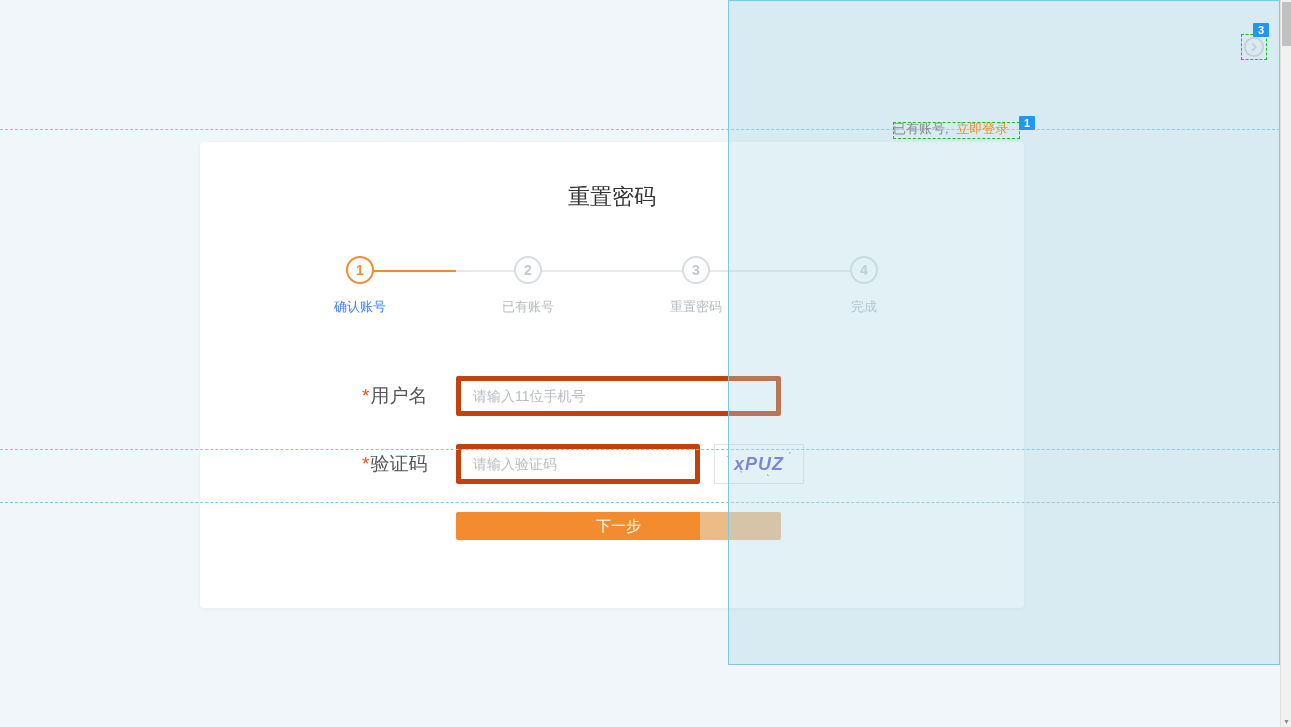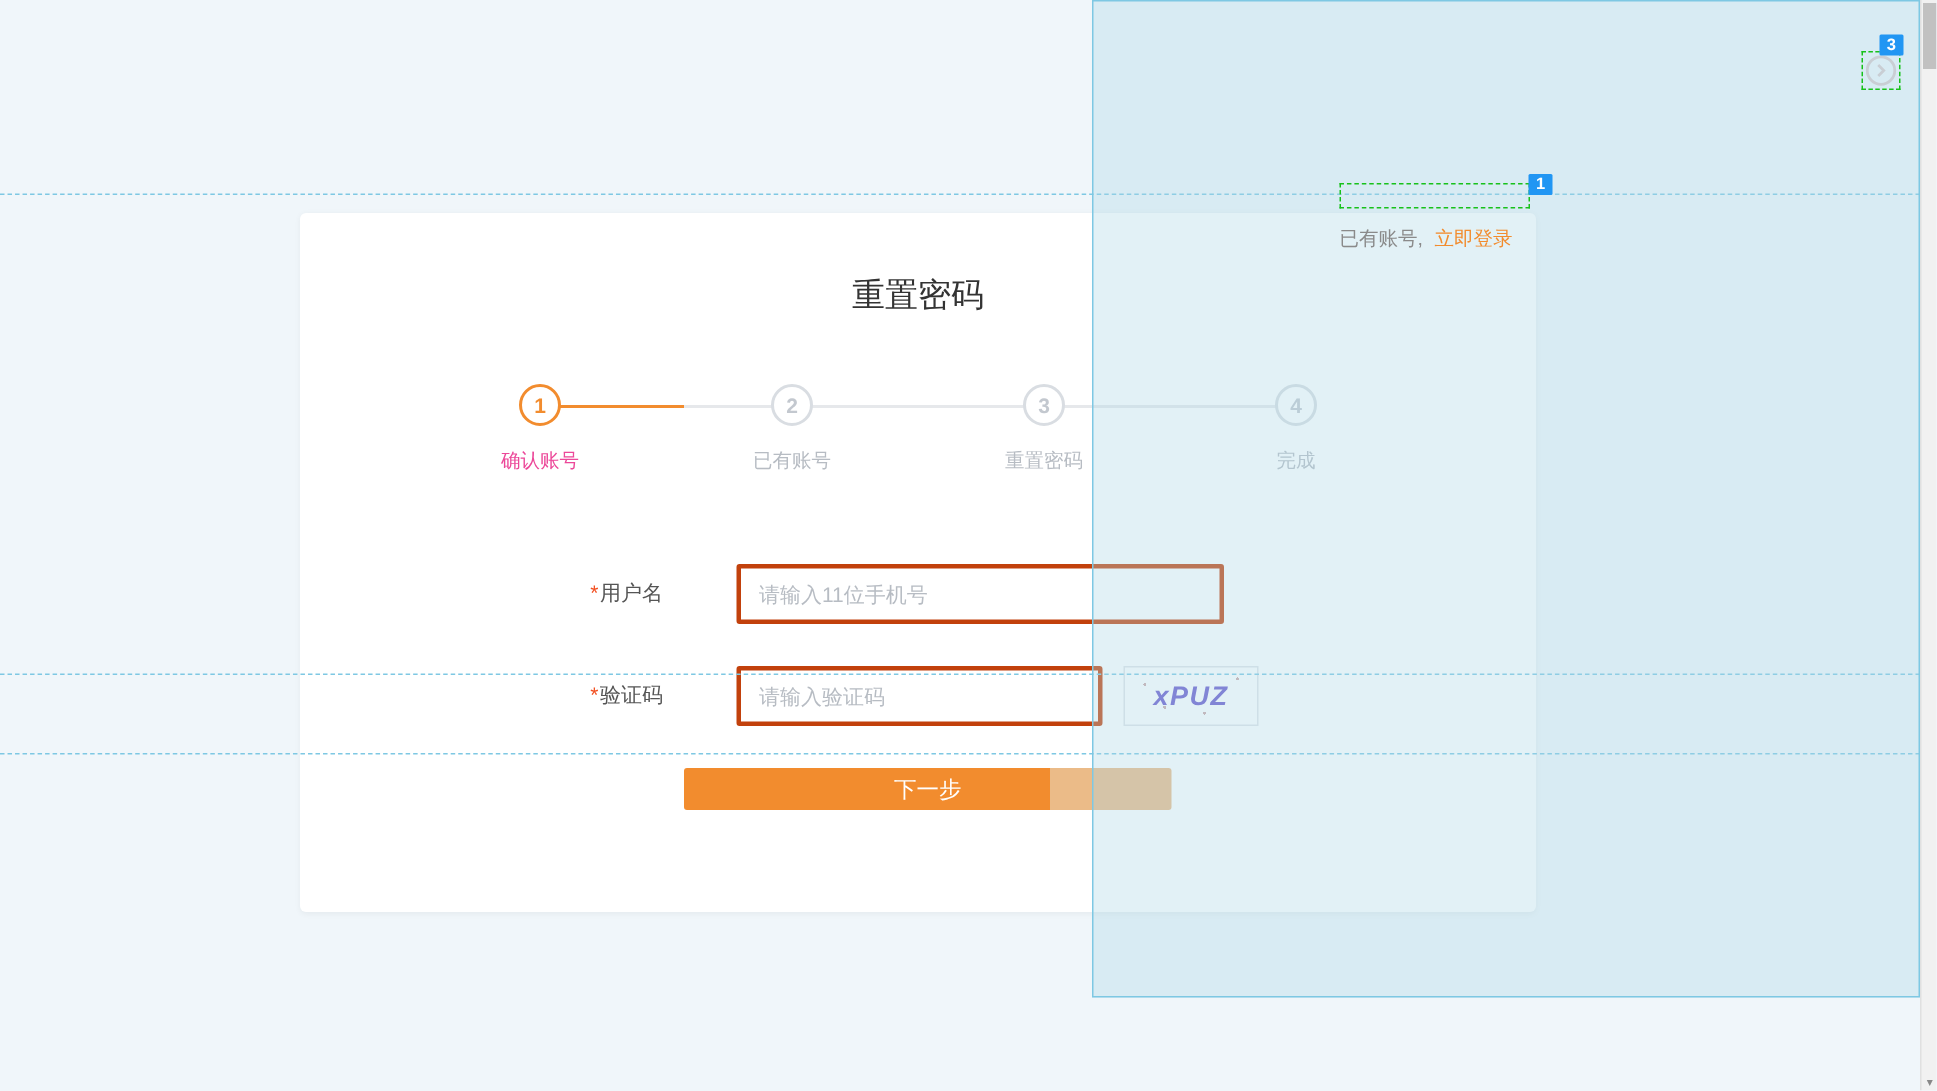--- a/index.html
+++ b/index.html
@@ -53,21 +53,20 @@
     .g2 { top: 449px; }
     .g3 { top: 502px; }
 
     
     .login-link-row {
       position: absolute;
       top: 120px;
       left: 893px;
       font-size: 13px;
       z-index: 50;
-      margin-top: 30px;
     }
     .login-link-row .have { color: #8a8a8a; }
     .login-link-row .go   { color: #f28c2e; margin-left: 4px; cursor: pointer; }
 
     
     .card {
       position: absolute;
       top: 142px;
       left: 200px;
       width: 824px;
@@ -124,49 +123,47 @@
     }
     .step.active .circle {
       border-color:#f28c2e; color:#f28c2e;
     }
     .step .label {
       margin-top:14px;
       font-size:13px;
       color:#b7bcc3;
       white-space:nowrap;
     }
-    .step.active .label { color:#ec4899; }
+    .step.active .label { color:#3b82f6; }
 
     
     .form {
       margin: 60px auto 0;
       width: 500px;
     }
     .form-row {
       display:flex;
       align-items:center;
       margin-bottom: 28px;
     }
     .form-row .lbl {
       width: 80px;
-      text-align:right;
-      font-size:14px;
+      font-size:19px;
       color:#555;
       margin-right: 14px;
     }
     .form-row .lbl .req { color:#f25022; margin-right:1px; }
     .form-row input {
       height: 40px;
-      border:3px solid #c2410c;
+      border:5px solid #c2410c;
       border-radius:2px;
       padding:0 12px;
       font-size:14px;
       color:#333;
       outline:none;
-      margin-left:35px;
     }
     .form-row input::placeholder { color:#b7bcc3; }
     .inp-user { width: 325px; }
     .inp-code { width: 244px; }
     .captcha-box {
       width: 90px; height: 40px;
       border:1px solid #e1e4e8;
       margin-left: 14px;
       display:flex;align-items:center;justify-content:center;
       font-family: Liberation Sans, sans-serif;

